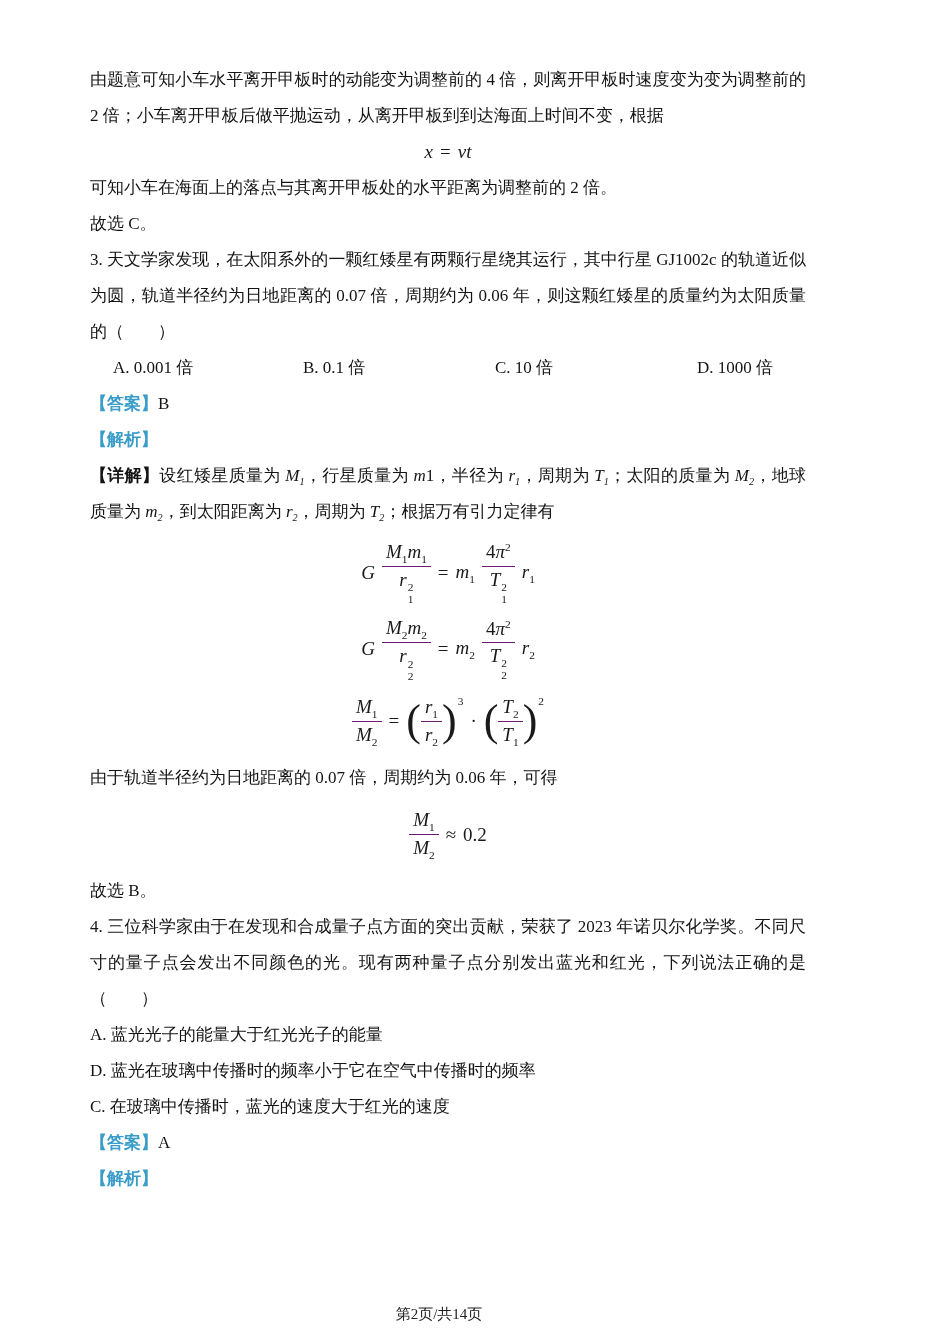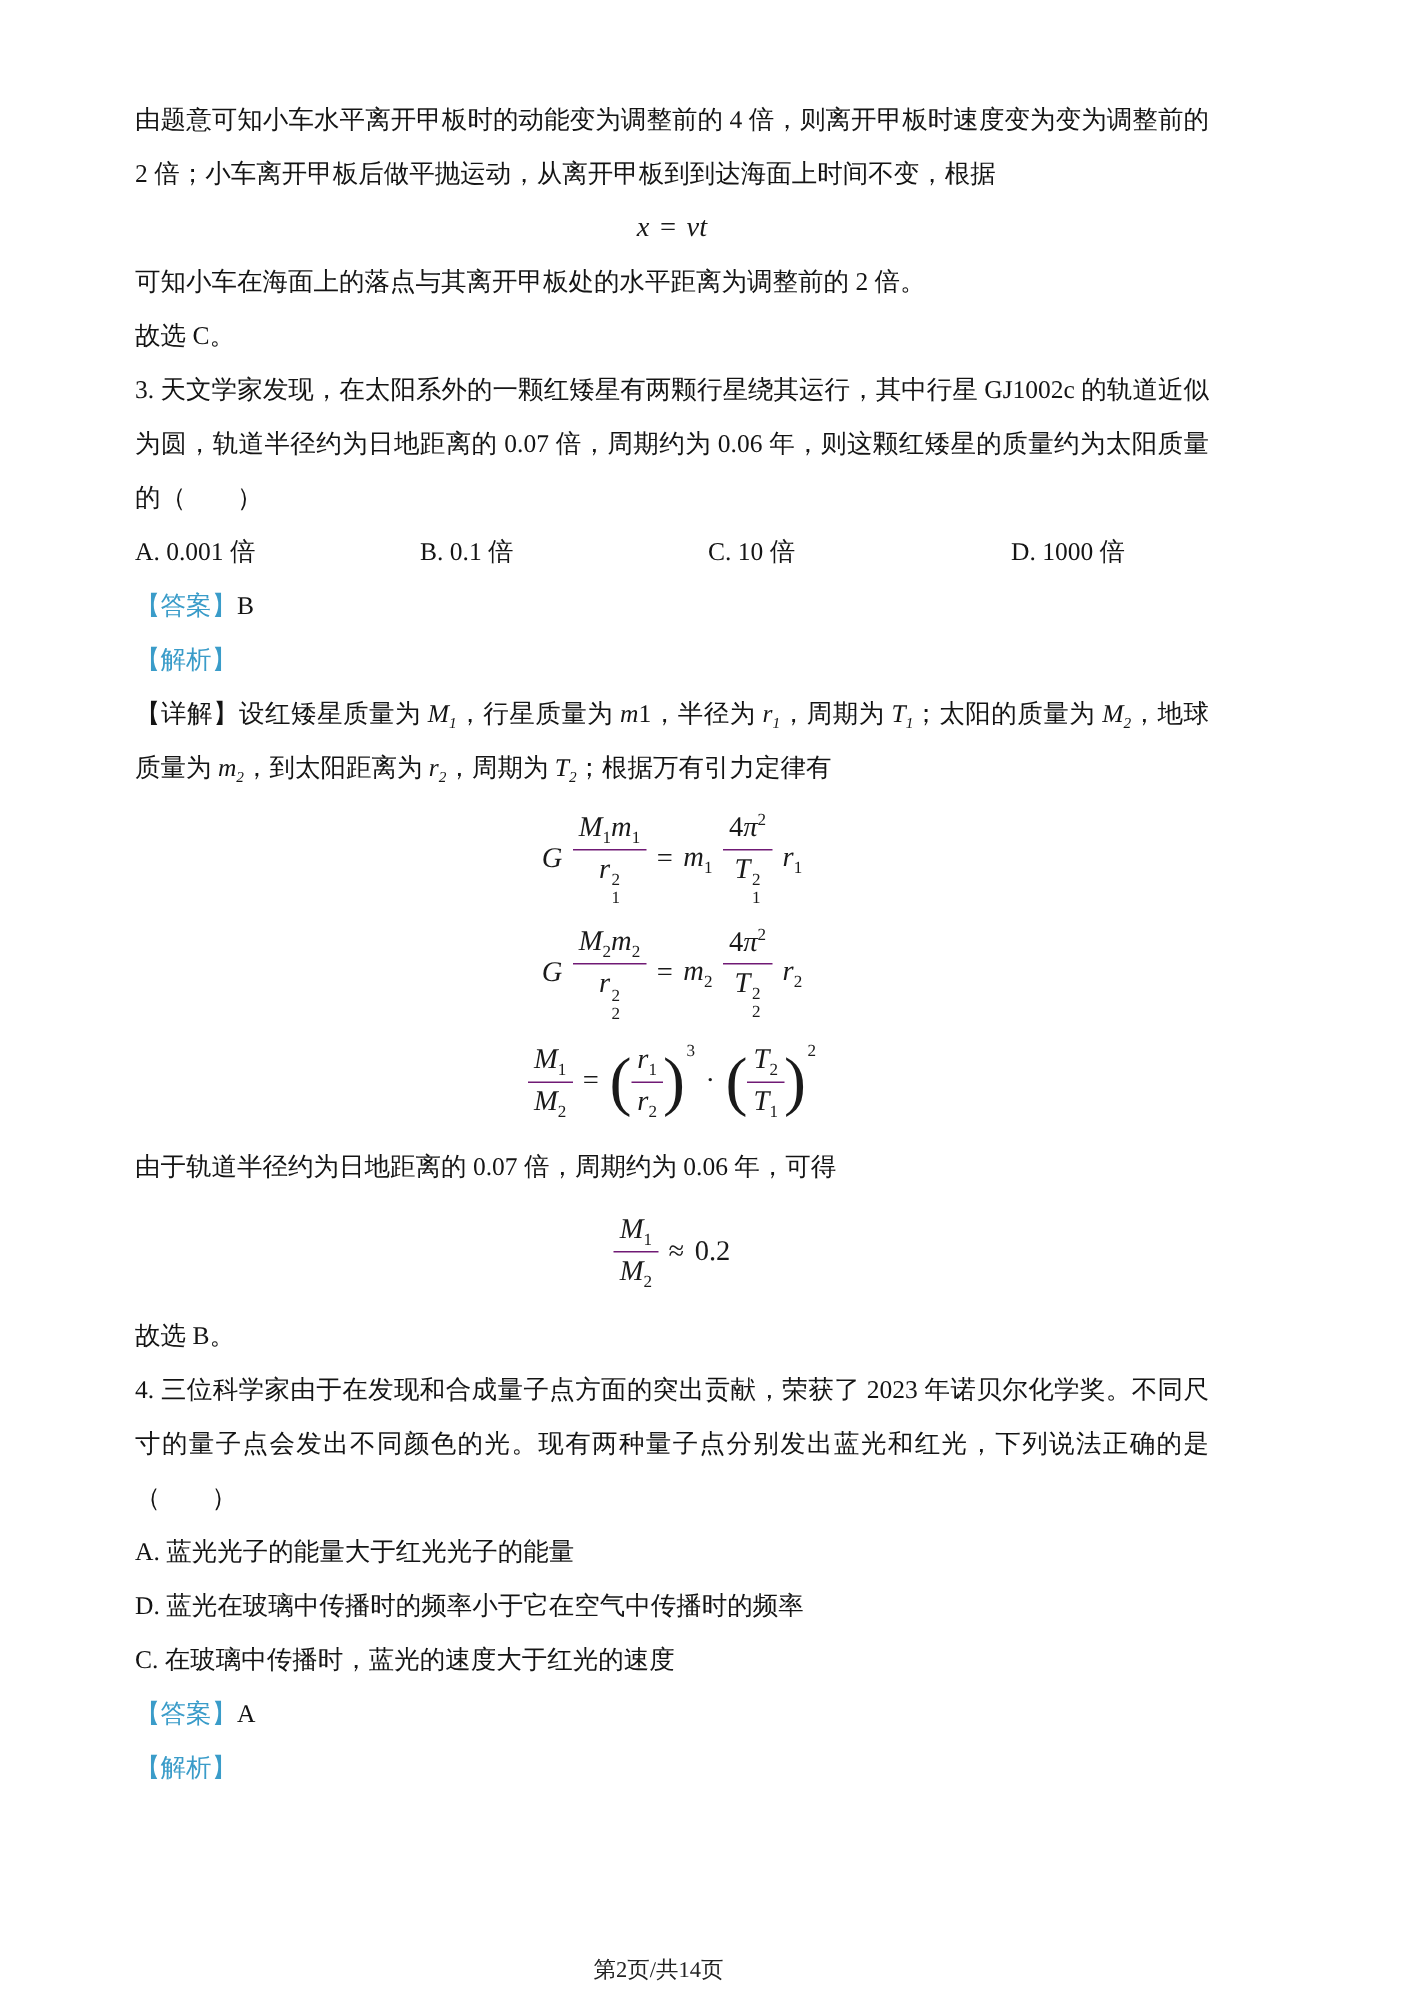--- a/index.html
+++ b/index.html
@@ -9,33 +9,34 @@
     background: #ffffff;
     position: relative;
     padding: 62px 88px 0 90px;
     font-family: "Liberation Serif", "DejaVu Serif", serif;
     font-size: 17px;
     color: #141414;
     overflow: hidden;
   }
   .para { line-height: 36px; text-align: justify; }
   .para.nojust { text-align: left; }
-  b.lab { font-weight: normal; }
-  .blue { color: var(--label-blue, #3A9CC9); font-weight: normal; }
+  b.lab { font-weight: bold; }
+  .blue { color: var(--label-blue, #3A9CC9); font-weight: bold; }
 
   
   .mv { font-family: "Liberation Serif", "DejaVu Serif", serif; font-style: italic; }
   .mv .up { font-style: normal; }
   sub, sup { font-size: 0.6em; line-height: 1; }
 
   
   .options-row {
     display: grid;
     grid-template-columns: 190px 192px 202px auto;
     line-height: 36px;
+    margin-left: 23px;
   }
 
   
   .formula {
     display: flex; justify-content: center; align-items: center;
     gap: 7px;
     font-family: "Liberation Serif", "DejaVu Serif", serif;
     font-size: 19px; color: #1a1a1a;
     font-style: normal;
   }

